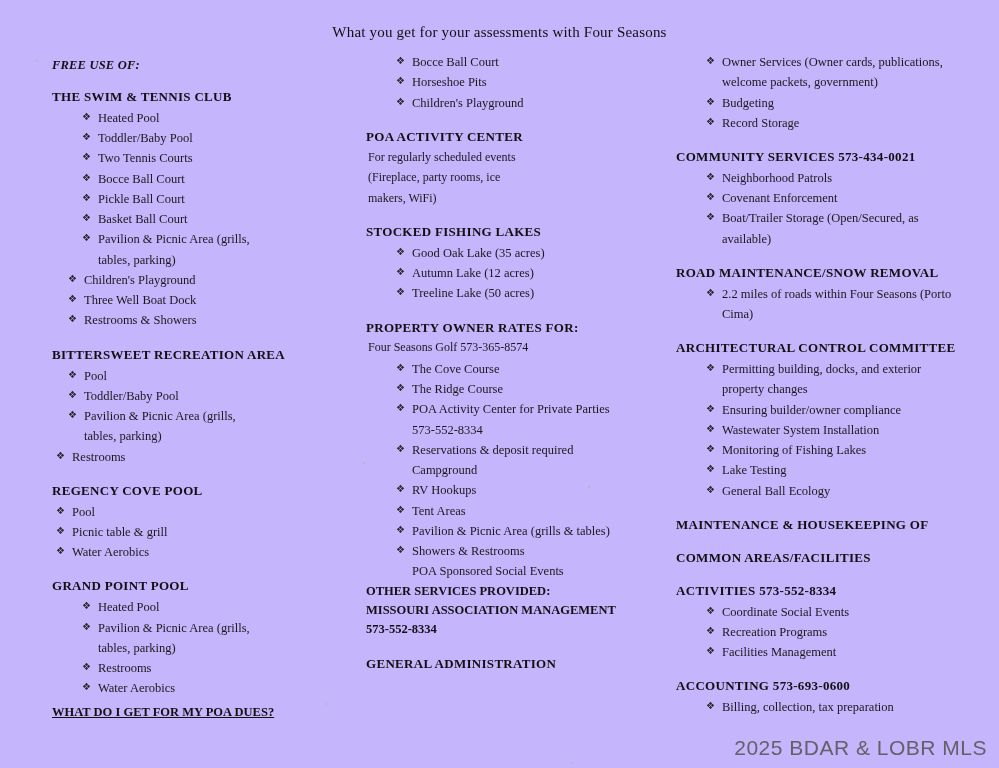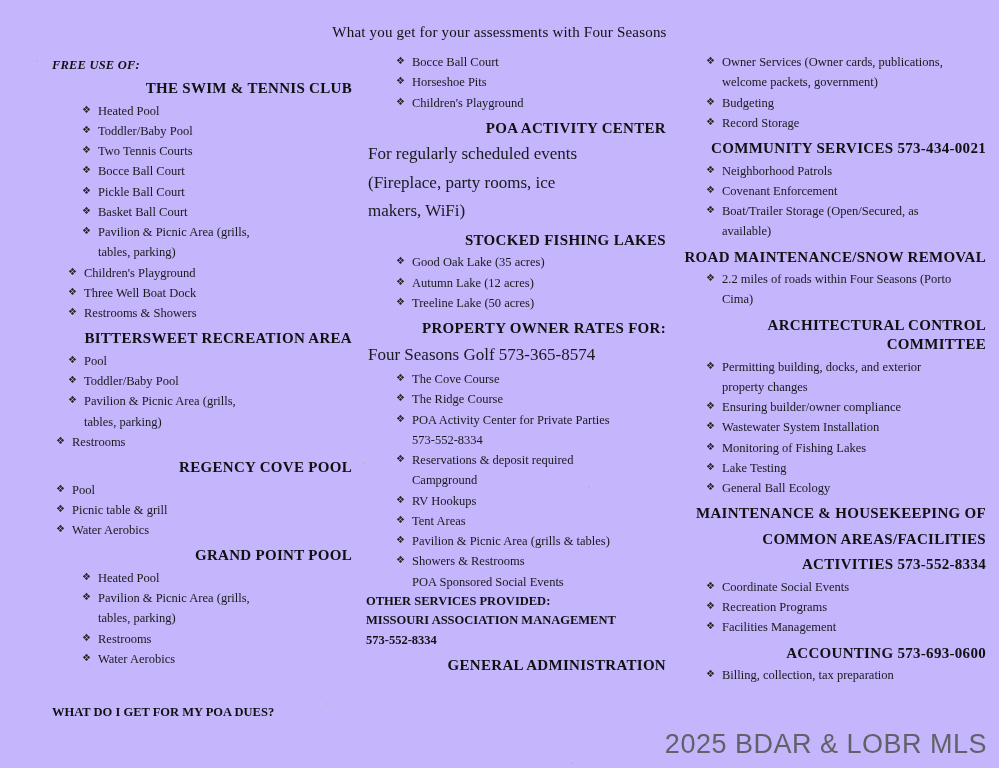--- a/index.html
+++ b/index.html
@@ -33,40 +33,39 @@
   }
   .col {
     position: absolute;
     top: 52px;
   }
   .col-left  { left: 52px;  width: 300px; }
   .col-mid   { left: 366px; width: 300px; }
   .col-right { left: 676px; width: 310px; }
 
   .heading {
-    font-size: 15px;
+    font-size: 13px;
     font-weight: bold;
     font-variant: small-caps;
     letter-spacing: 0.3px;
     color: #111;
-    margin: 6px 0 2px 0;
+    margin: 16px 0 2px 0;
     line-height: 1.3;
-    text-align: right;
   }
   .heading-lg {
     font-size: 12.5px;
     font-weight: bold;
     letter-spacing: 0.2px;
     color: #111;
     margin: 6px 0 3px 0;
     font-variant: small-caps;
     font-style: italic;
   }
   .plain {
-    font-size: 17px;
+    font-size: 12px;
     color: #1a1a1a;
     margin: 1px 0 1px 2px;
     line-height: 1.62;
   }
   .bullet-row {
     display: flex;
     align-items: flex-start;
     font-size: 12.5px;
     line-height: 1.62;
     color: #1a1a1a;
@@ -83,28 +82,29 @@
   .bullet-row .txt { flex: 1; }
   .ind-1 { margin-left: 30px; }
   .ind-2 { margin-left: 16px; }
   .ind-0 { margin-left: 4px; }
   .underlined {
     position: absolute;
     left: 52px;
     top: 705px;
     font-size: 12.5px;
     font-weight: bold;
+    text-decoration: underline;
     color: #111;
   }
   .watermark {
     position: absolute;
     right: 12px;
     bottom: 8px;
     font-family: "Liberation Sans", sans-serif;
-    font-size: 27px;
+    font-size: 21px;
     color: #5a5a5a;
     letter-spacing: 0.5px;
     opacity: 0.92;
     margin-left: 30px;
   }
   .bold-line {
     font-weight: bold;
     font-size: 12.5px;
     color: #111;
     line-height: 1.55;

